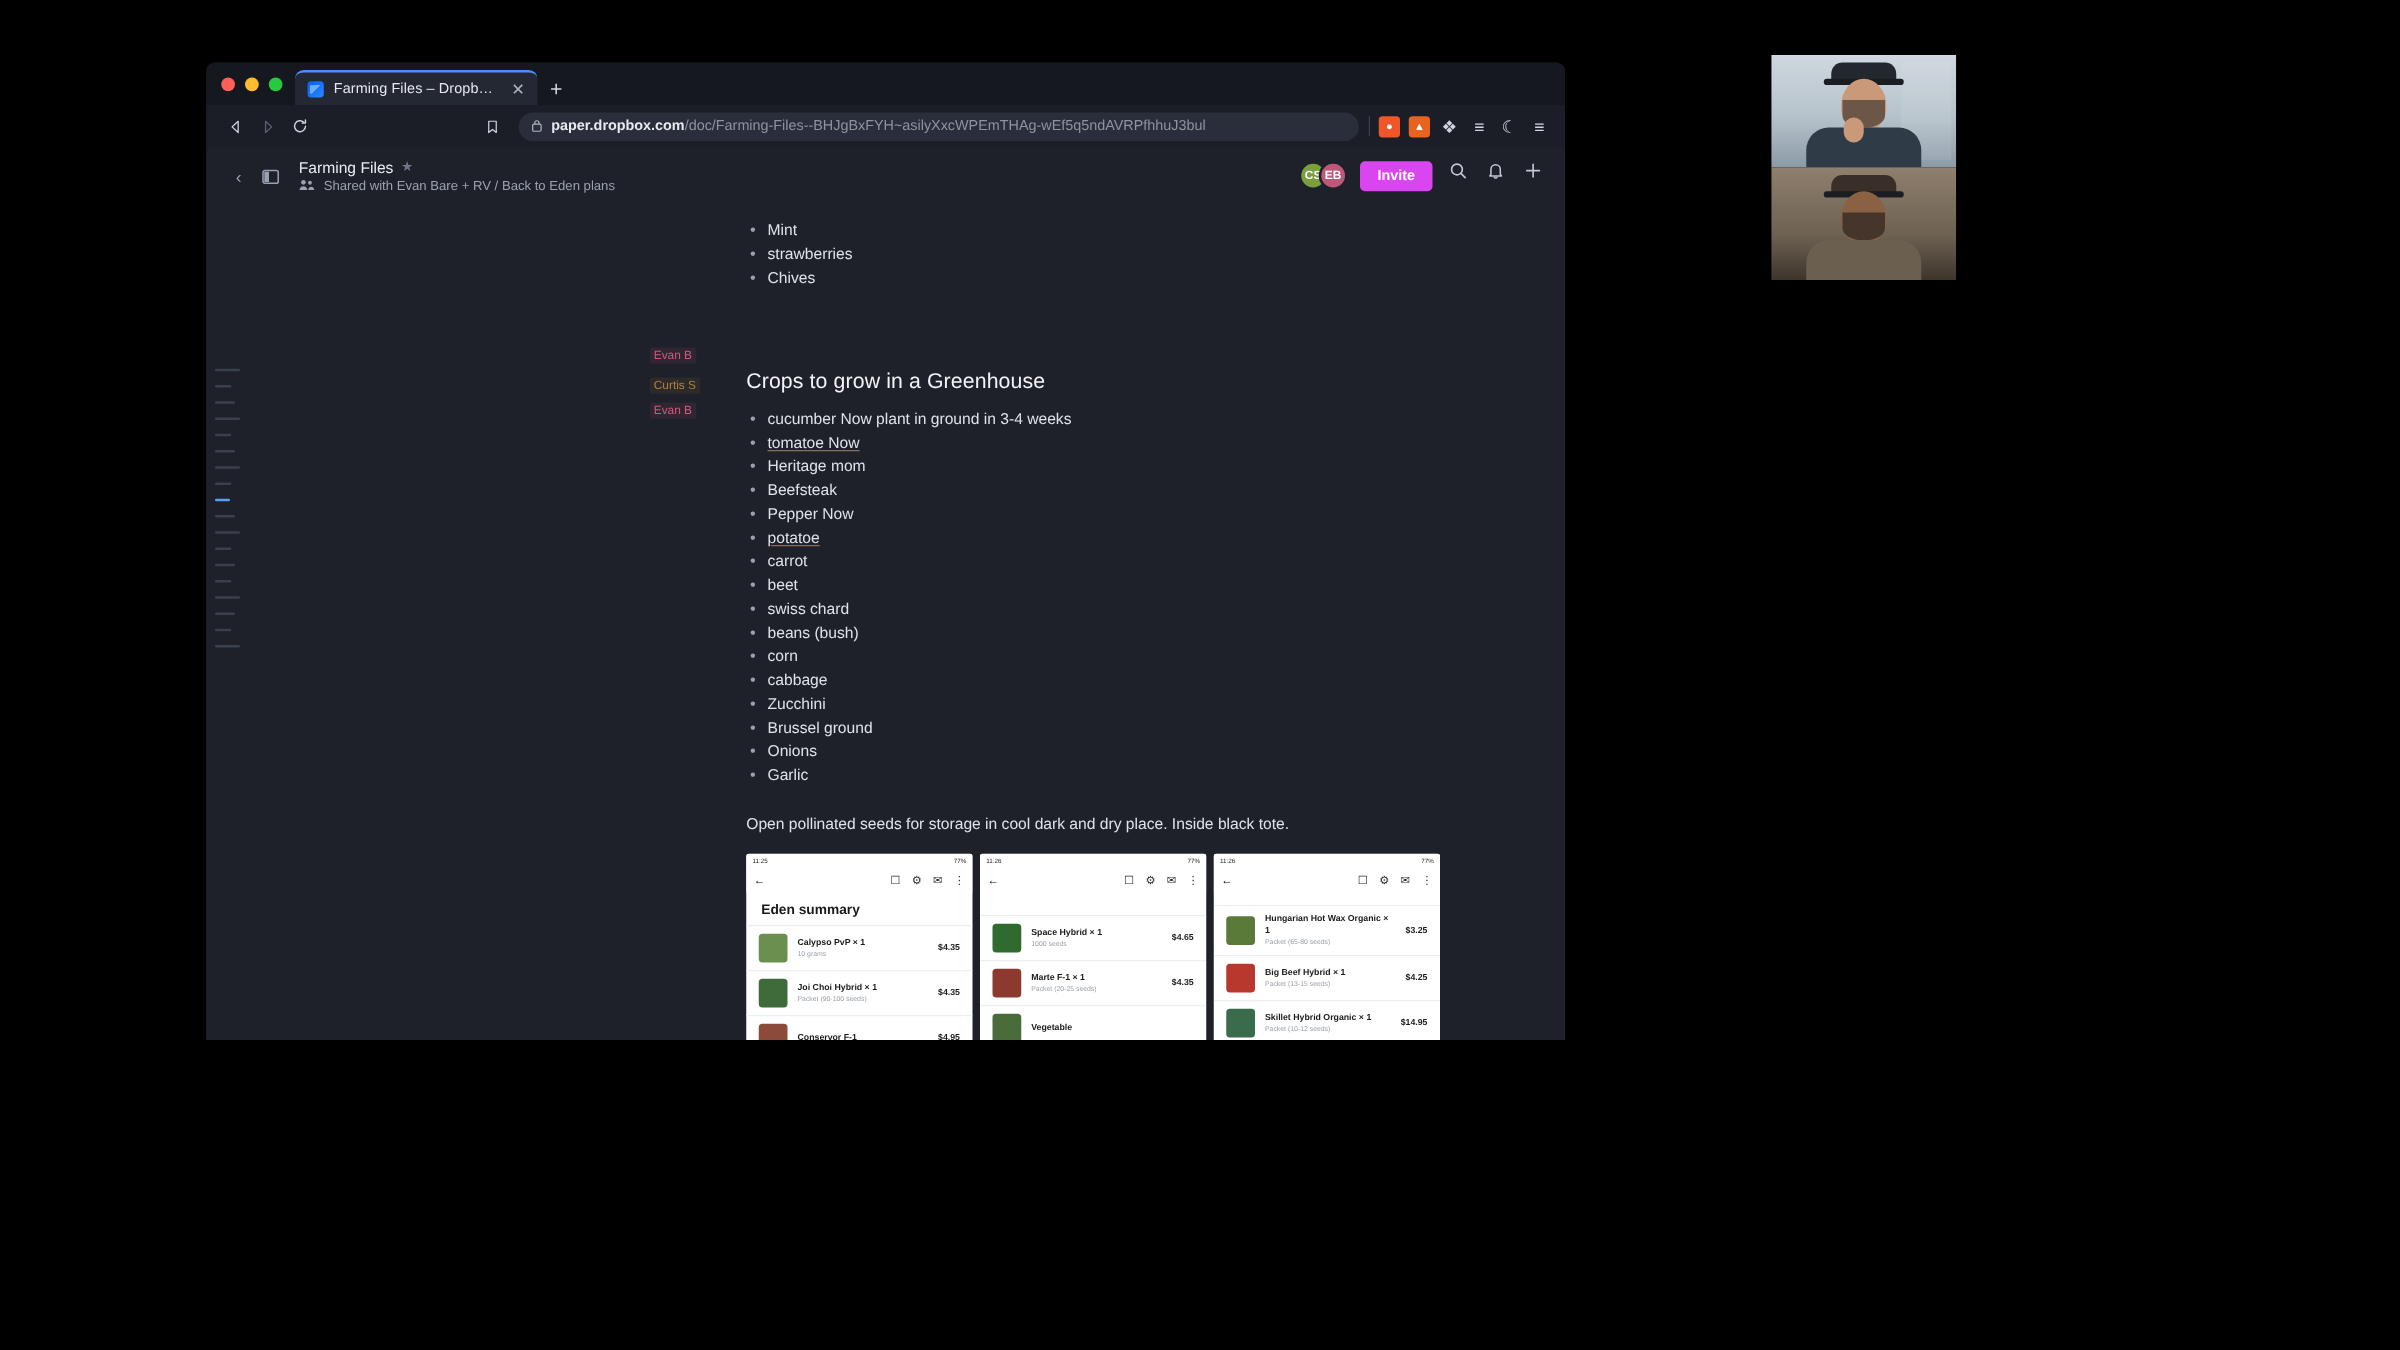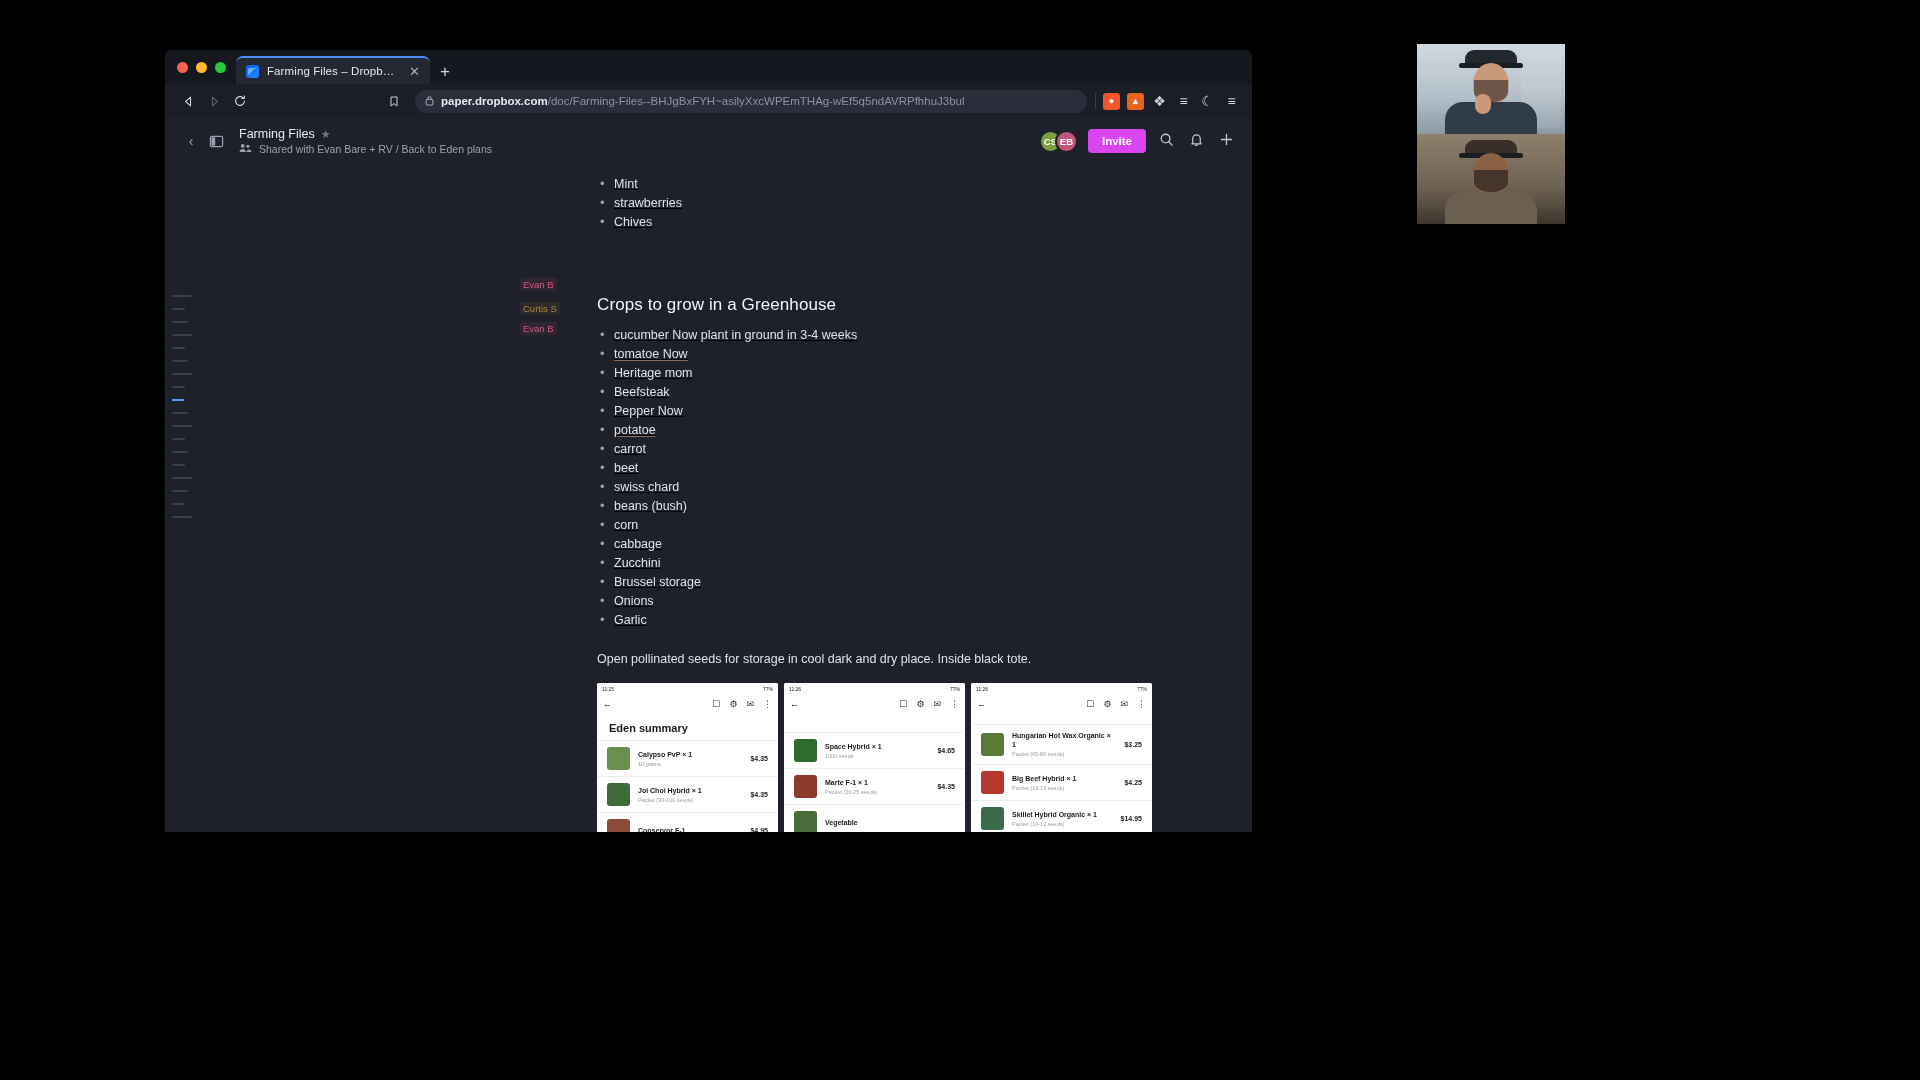--- a/index.html
+++ b/index.html
@@ -80,21 +80,21 @@
   .paper-header {
     height: 46px; display:flex; align-items:center; padding: 0 16px; gap:0;
     position:relative;
   }
   .ph-back { color:#9aa1b1; font-size:14px; width:20px; text-align:center; }
   .ph-panel { width:22px; height:22px; margin-left:4px; display:flex; align-items:center; justify-content:center; }
   .ph-titleblock { margin-left:12px; }
   .ph-title { color:#e9ebf0; font-size:12.5px; display:flex; align-items:center; gap:6px; }
   .star { color:#6f7687; font-size:11px; }
   .ph-sub { color:#9aa1b1; font-size:10.5px; display:flex; align-items:center; gap:7px; margin-top:2px; }
-  .ph-right { margin-left:auto; display:flex; align-items:center; gap:10px; }
+  .ph-right { margin-left:auto; display:flex; align-items:flex-start; gap:10px; }
   .avatars { display:flex; align-items:center; }
   .av {
     width:23px; height:23px; border-radius:50%; color:#fff; font-size:9.5px;
     display:flex; align-items:center; justify-content:center; font-weight:700;
     border:2px solid #1e2129;
   }
   .av.cs { background:#7b9e3f; }
   .av.eb { background:#c2567a; margin-left:-7px; }
   .invite {
     background:#d946ef; color:#fff; font-size:11.5px; font-weight:600;
@@ -107,21 +107,21 @@
   .rail { position:absolute; left:5px; top:120px; width:24px; }
   .rail i { display:block; height:2px; background:#3b404d; margin:11px 0 11px 2px; border-radius:1px; }
   .rail i.w1 { width:20px; } .rail i.w2 { width:13px; } .rail i.w3 { width:16px; }
   .rail i.active { background:#5b9dff; width:12px; }
 
   .authors { position:absolute; left:355px; top:0; width:70px; }
   .author { font-size:9.5px; color:#d2577f; padding:1px 3px; border-radius:2px; background:rgba(210,87,127,.10); display:inline-block;text-align:right; }
   .author.c { color:#b0823c; background:rgba(176,130,60,.10); }
 
   .content { position:absolute; left:432px; top:0; right:30px; }
-  .ul { list-style:none;text-decoration:underline; }
+  .ul { list-style:none; }
   .li {
     position:relative; color:#dfe2e9; font-size:12.5px; line-height:19px;
     padding-left:17px; margin-bottom:0; height:19px;
   }
   .li:before {
     content:'•'; position:absolute; left:3px; top:-1px; color:#9aa1b1; font-size:13px;
   }
   .underlined { text-decoration: underline; text-decoration-color:#8e6b5a; text-underline-offset:2px; }
   h2.sec { color:#f2f4f8; font-size:17px; font-weight:400; letter-spacing:.1px; }
   .para { color:#dfe2e9; font-size:12.5px; line-height:19px; }
@@ -324,21 +324,21 @@
             <div class="li">Beefsteak</div>
             <div class="li">Pepper Now</div>
             <div class="li"><span class="underlined">potatoe</span></div>
             <div class="li">carrot</div>
             <div class="li">beet</div>
             <div class="li">swiss chard</div>
             <div class="li">beans (bush)</div>
             <div class="li">corn</div>
             <div class="li">cabbage</div>
             <div class="li">Zucchini</div>
-            <div class="li">Brussel storage</div>
+            <div class="li">Brussel ground</div>
             <div class="li">Onions</div>
             <div class="li">Garlic</div>
           </div>
 
           <div class="para" style="margin-top:20px">Open pollinated seeds for storage in cool dark and dry place. Inside black tote.</div>
 
           <div class="shots" style="position:relative; margin-top:14px">
 
             <div class="shot">
               <div class="shot-status">

